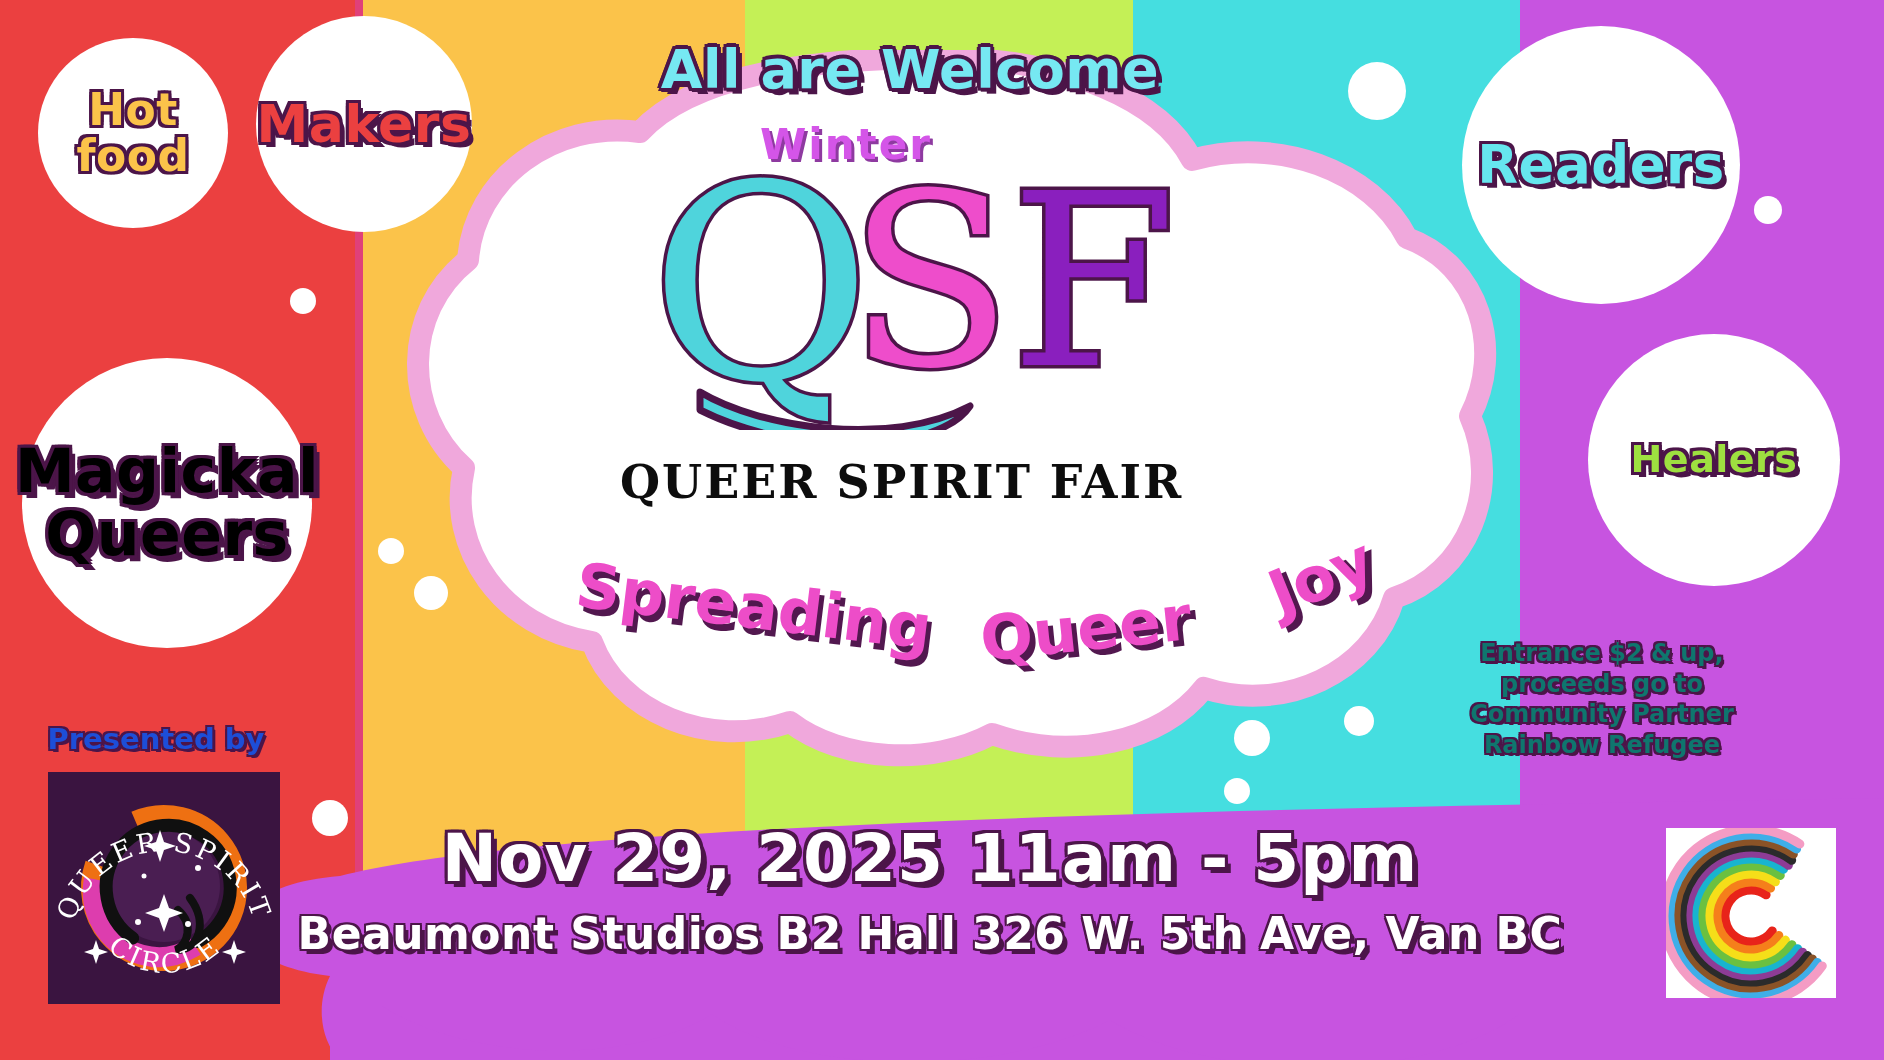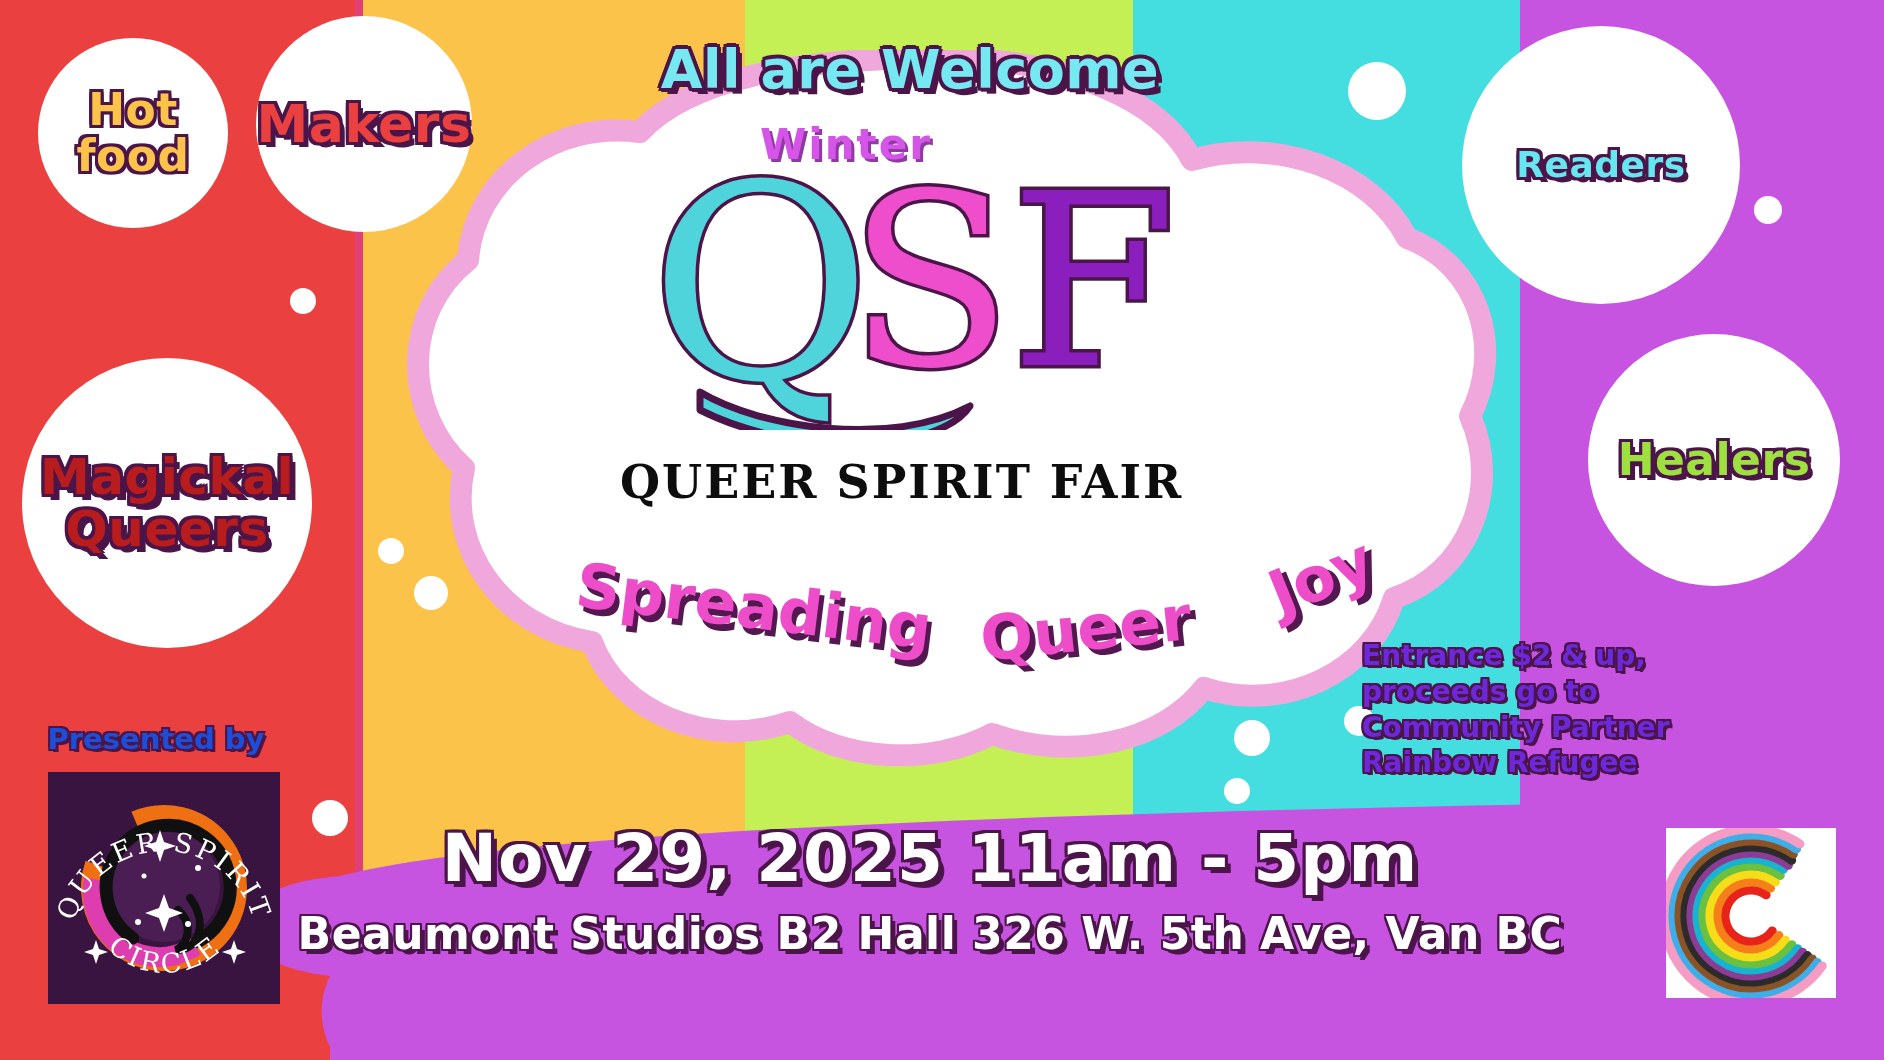--- a/index.html
+++ b/index.html
@@ -60,43 +60,43 @@
     text-shadow:
       -3px -3px 0 #4C1549, 3px -3px 0 #4C1549,
       -3px  3px 0 #4C1549, 3px  3px 0 #4C1549,
        0px -3px 0 #4C1549, 0px  3px 0 #4C1549,
       -3px  0px 0 #4C1549, 3px  0px 0 #4C1549,
        5px  5px 0 #4C1549;
   }
 
   #bub-magickal{left:22px;top:358px;width:290px;height:290px;}
   #bub-magickal .outline{
-    font-size:50px;color:#b91c1c;
+    font-size:60px;color:#000000;
     text-shadow:
       -3px -3px 0 #4C1549, 3px -3px 0 #4C1549,
       -3px  3px 0 #4C1549, 3px  3px 0 #4C1549,
        0px -3px 0 #4C1549, 0px  3px 0 #4C1549,
       -3px  0px 0 #4C1549, 3px  0px 0 #4C1549,
        6px  6px 0 #4C1549;
   }
 
   #bub-readers{left:1462px;top:26px;width:278px;height:278px;}
   #bub-readers .outline{
-    font-size:36px;color:#66E6EE;
+    font-size:53px;color:#66E6EE;
     text-shadow:
       -3px -3px 0 #4C1549, 3px -3px 0 #4C1549,
       -3px  3px 0 #4C1549, 3px  3px 0 #4C1549,
        0px -3px 0 #4C1549, 0px  3px 0 #4C1549,
       -3px  0px 0 #4C1549, 3px  0px 0 #4C1549,
        5px  5px 0 #4C1549;
   }
 
   #bub-healers{left:1588px;top:334px;width:252px;height:252px;}
   #bub-healers .outline{
-    font-size:44px;color:#9EE040;
+    font-size:38px;color:#9EE040;
     text-shadow:
       -3px -3px 0 #4C1549, 3px -3px 0 #4C1549,
       -3px  3px 0 #4C1549, 3px  3px 0 #4C1549,
        0px -3px 0 #4C1549, 0px  3px 0 #4C1549,
       -3px  0px 0 #4C1549, 3px  0px 0 #4C1549,
        5px  5px 0 #4C1549;
   }
 
   
   #cloud{position:absolute;left:372px;top:50px;width:1130px;height:720px;}
@@ -156,25 +156,25 @@
     z-index:12;
     white-space:nowrap;
   }
   #sqj-spreading{left:575px;top:570px;font-size:62px;transform:rotate(7deg);}
   #sqj-queer{left:980px;top:592px;font-size:62px;transform:rotate(-6deg);}
   #sqj-joy{left:1268px;top:540px;font-size:62px;transform:rotate(-22deg);}
 
   
   #entrance{
     position:absolute;right:42px;top:638px;width:480px;
-    text-align:left;
-    font-size:28px;
+    text-align:center;
+    font-size:24px;
     font-weight:bold;
     line-height:1.28;
-    color:#6d28d9;
+    color:#0f766e;
     white-space:pre-line;
     z-index:13;
     text-shadow:
       -2px -2px 0 #4C1549, 2px -2px 0 #4C1549,
       -2px  2px 0 #4C1549, 2px  2px 0 #4C1549,
        0px -2px 0 #4C1549, 0px  2px 0 #4C1549,
       -2px  0px 0 #4C1549, 2px  0px 0 #4C1549,
        3px  3px 0 #4C1549;
   }
 

